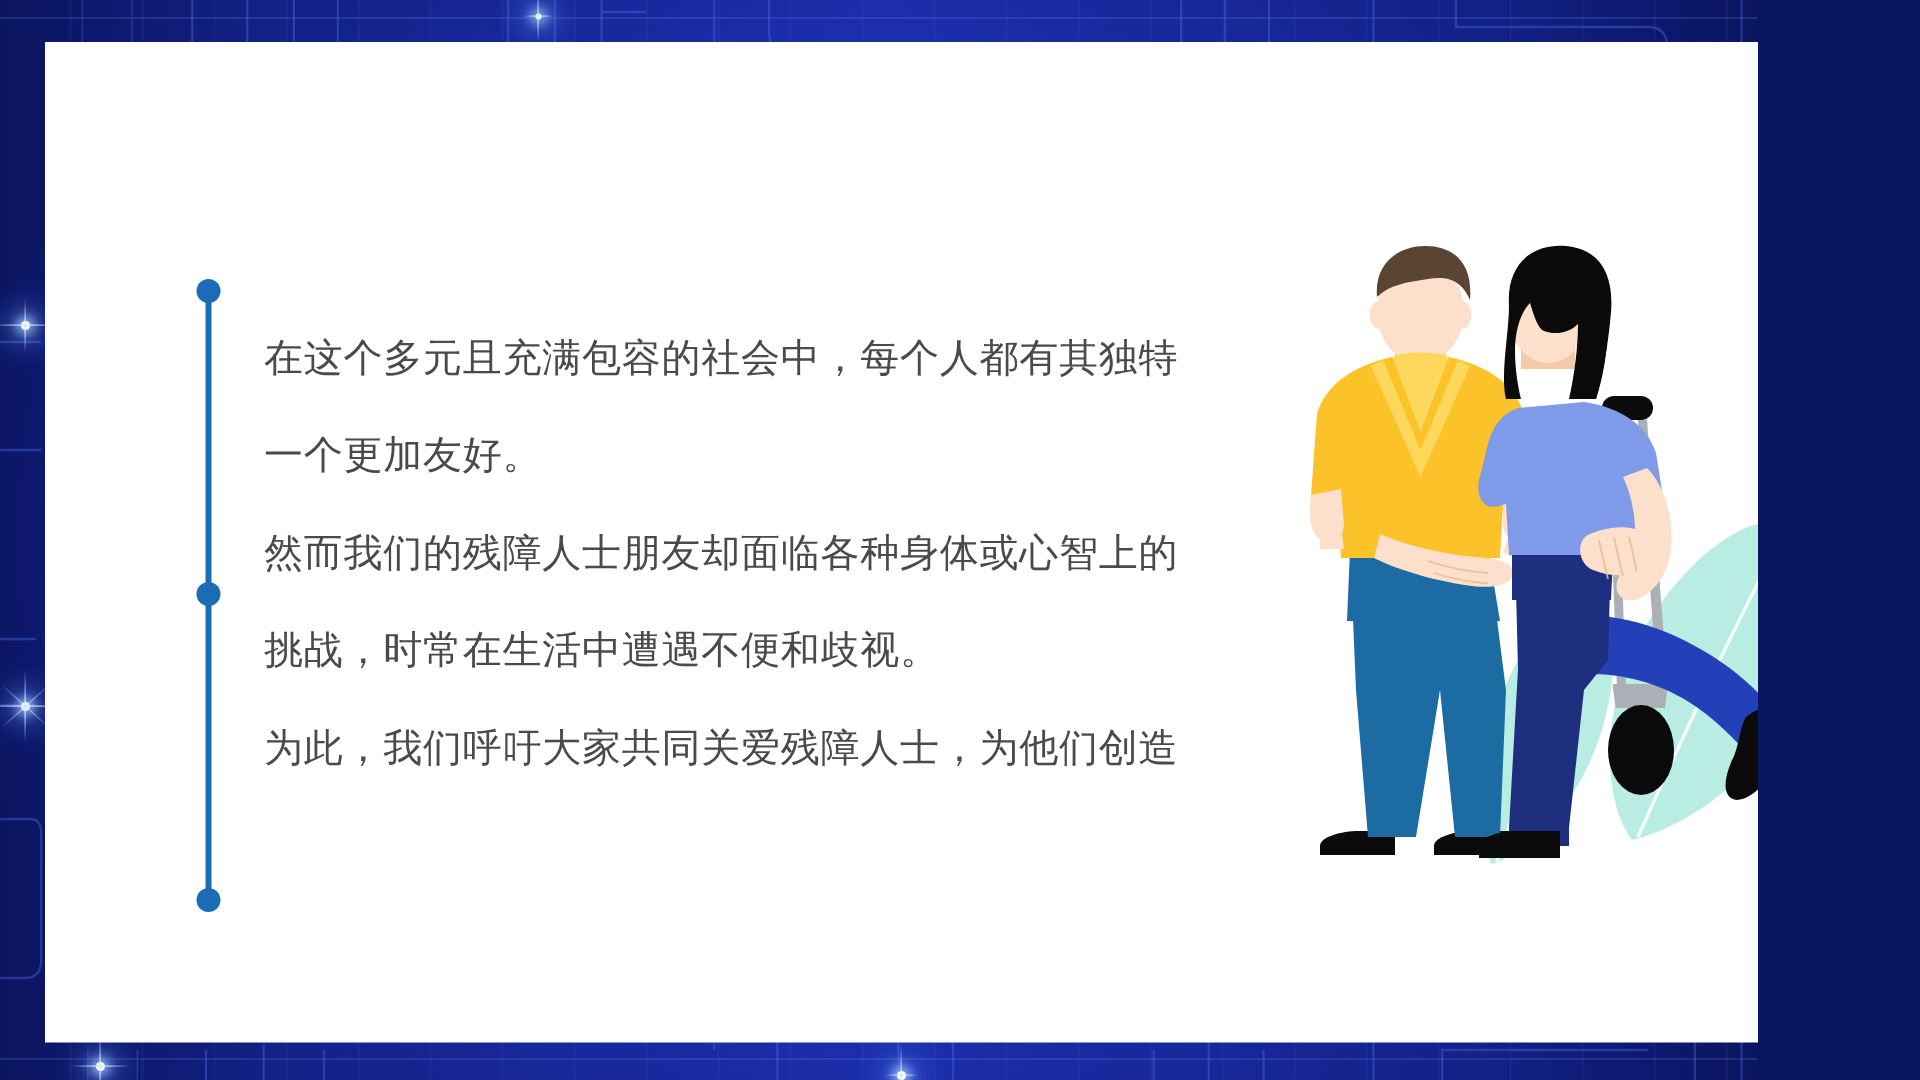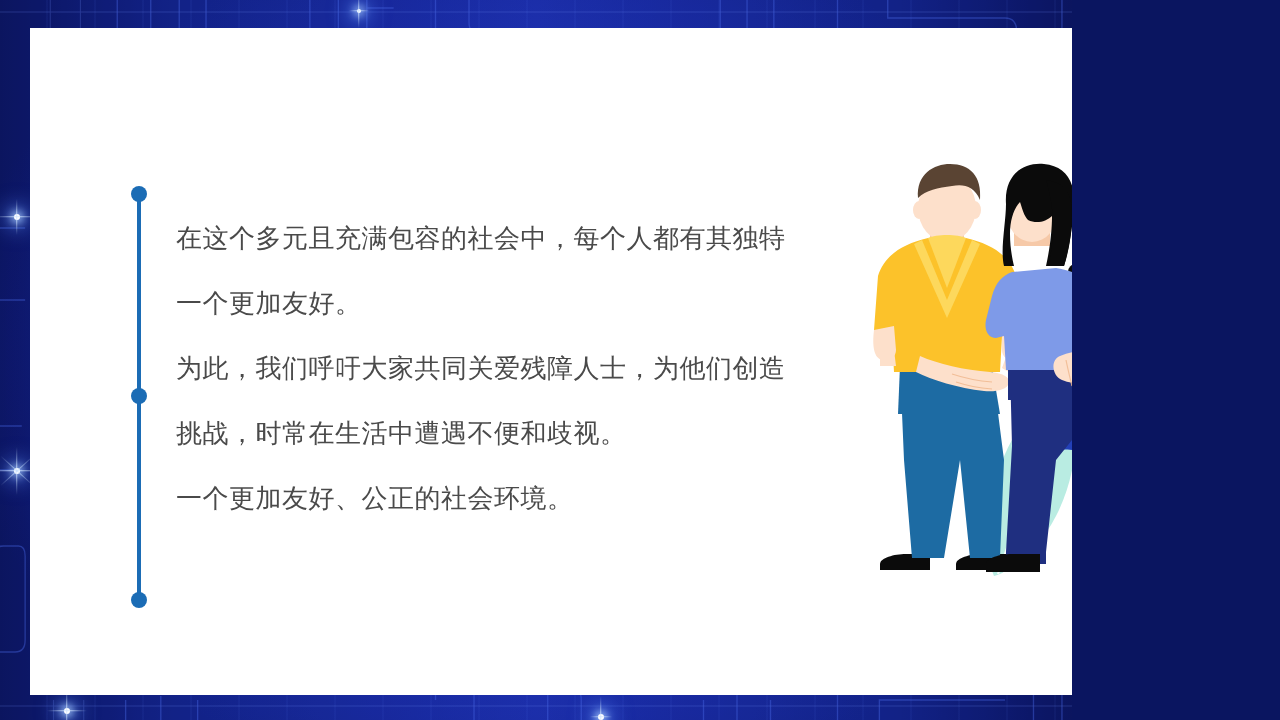--- a/index.html
+++ b/index.html
@@ -1,21 +1,21 @@
 <!DOCTYPE html>
 <html><head>
 <meta charset="utf-8">
 <style>
   html,body{margin:0;padding:0;}
   body{
     width:1280px;height:720px;overflow:hidden;
     font-family:"Liberation Sans","DejaVu Sans",sans-serif;
     background:#0a1560;
   }
-  #stage{position:relative;width:1072px;height:720px;overflow:hidden;}
+  #stage{position:relative;width:1172px;height:720px;overflow:hidden;}
 
   
   .bg{position:absolute;inset:0;
       background:
         radial-gradient(ellipse 55% 60% at 50% 50%, #16259a 0%, #101d78 38%, #0a1156 72%, #060c3c 100%);
   }
   .bg-vgrad{position:absolute;inset:0;
       background:linear-gradient(90deg,#050a36 0%,#0d1a72 16%,#17269c 50%,#0d1a72 84%,#050a36 100%);
       opacity:.85;mix-blend-mode:screen;}
   .circuit{position:absolute;inset:0;opacity:.55;}
@@ -139,23 +139,23 @@
   <div class="rail">
     <span class="line"></span>
     <span class="dot d1"></span>
     <span class="dot d2"></span>
     <span class="dot d3"></span>
   </div>
 
   <div class="copy">
     <p>在这个多元且充满包容的社会中，每个人都有其独特</p>
     <p>一个更加友好。</p>
+    <p>然而我们的残障人士朋友却面临各种身体或心智上的</p>
+    <p>挑战，时常在生活中遭遇不便和歧视。</p>
     <p>为此，我们呼吁大家共同关爱残障人士，为他们创造</p>
-    <p>挑战，时常在生活中遭遇不便和歧视。</p>
-    <p>一个更加友好、公正的社会环境。</p>
   </div>
 
   <div class="illus">
     <svg viewBox="0 0 360 440">
 
       <g>
         <path d="M330 190 C356 212 356 270 332 316 C308 362 262 392 228 400 C206 370 208 304 238 256 C266 210 308 180 330 190 Z" fill="#b9ece2"></path>
         <path d="M206 232 C222 258 218 314 196 356 C176 394 150 412 134 416 C122 388 128 322 152 280 C174 242 194 224 206 232 Z" fill="#b9ece2"></path>
         <g stroke="#ffffff" stroke-width="2.2" fill="none" opacity="0.9">
           <path d="M324 206 C300 250 262 330 232 398"></path>

